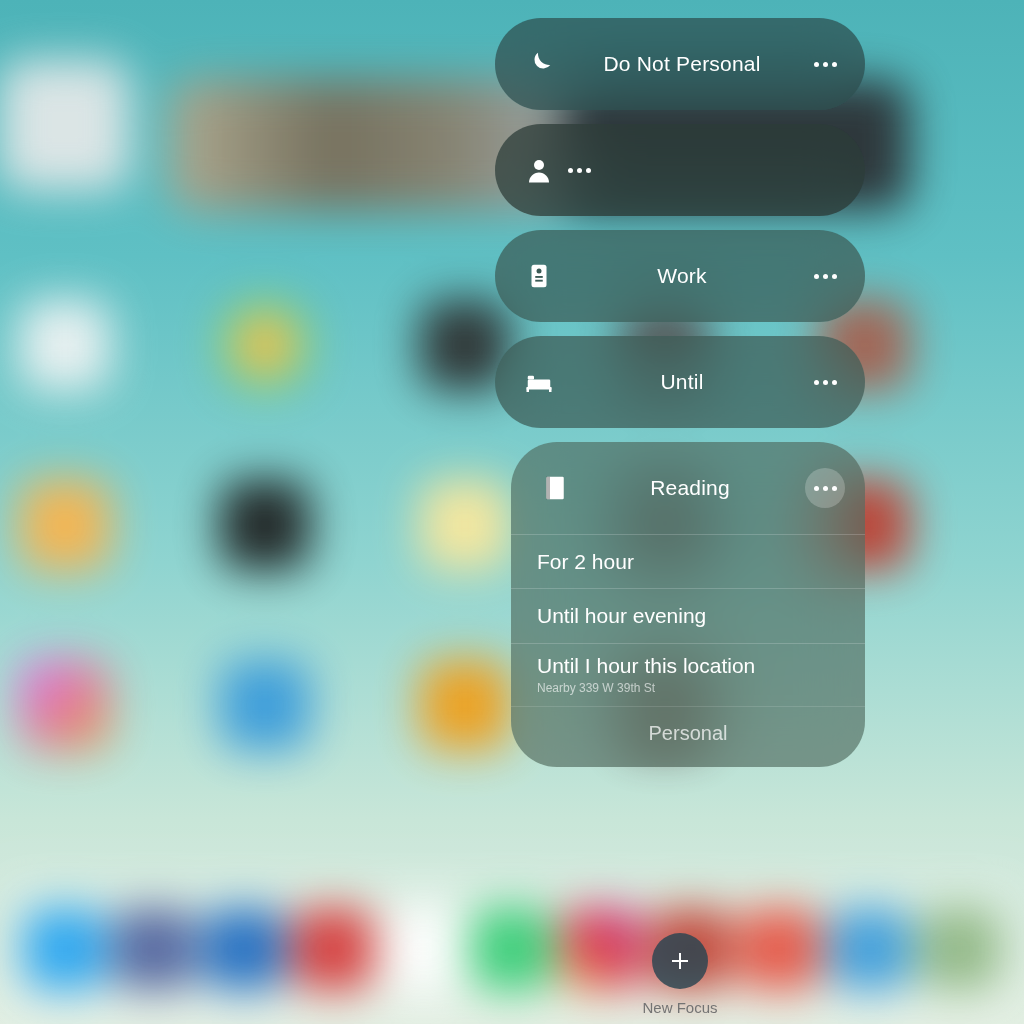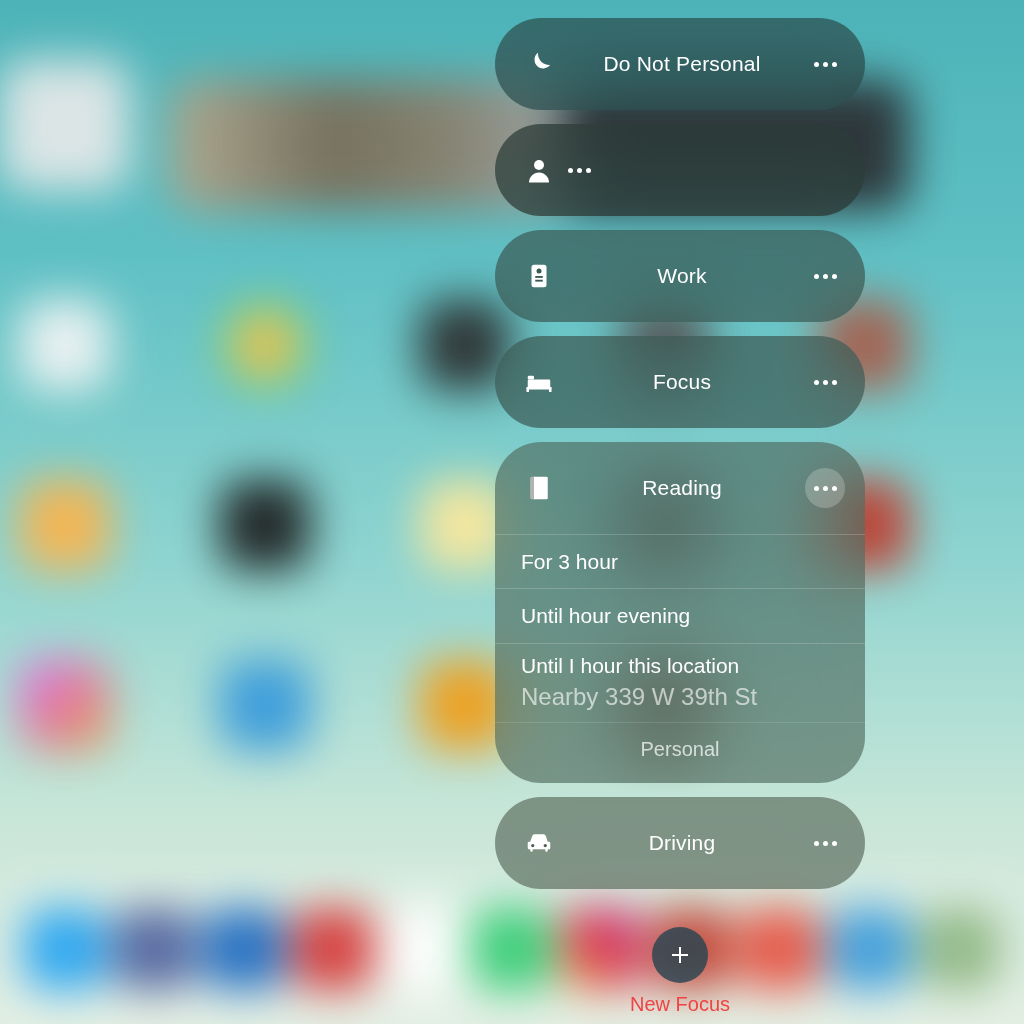--- a/index.html
+++ b/index.html
@@ -21,34 +21,34 @@
     .focus-icon svg { width: 30px; height: 30px; fill: #fff; }
     .focus-label { flex: 1; text-align: center; font-size: 21px; font-weight: 500; letter-spacing: .2px; }
     .more-btn { width: 40px; height: 40px; display: flex; align-items: center; justify-content: center; border-radius: 50%; cursor: pointer; }
     .more-btn.highlight { background: rgba(255,255,255,0.22); }
     .dots { display: flex; gap: 4px; }
     .dots span { width: 5px; height: 5px; background: #fff; border-radius: 50%; }
 
     .slight-tint-1 { background: rgba(45,72,72,0.68); }
     .slight-tint-2 { background: rgba(44,60,56,0.72); }
     .slight-tint-3 { background: rgba(60,85,80,0.68); }
-    .slight-tint-4 { background: rgba(72,92,80,0.68); }
+    .slight-tint-4 { background: rgba(72,92,80,0.68); margin-left: 16px; }
     .slight-tint-5 { background: rgba(80,95,80,0.62); }
 
     .focus-expanded { background: rgba(78,100,88,0.62); backdrop-filter: blur(30px) saturate(120%); border-radius: 46px; color: #fff; padding: 0; overflow: hidden; }
     .focus-expanded .head { display: flex; align-items: center; padding: 0 20px 0 24px; height: 92px; }
     .option-row { border-top: 1px solid rgba(255,255,255,0.18); padding: 13px 26px; font-size: 21px; line-height: 1.3; }
     .option-row.last-has-sub { padding: 8px 26px 10px; }
-    .option-sub { font-size: 24px; color: rgba(255,255,255,0.62); margin-top: 2px; }
+    .option-sub { font-size: 12px; color: rgba(255,255,255,0.62); margin-top: 2px; }
     .settings-row { border-top: 1px solid rgba(255,255,255,0.12); padding: 15px 0 22px; text-align: center; font-size: 20px; color: rgba(255,255,255,0.72); }
 
     .footer { position: absolute; left: 495px; width: 370px; bottom: 8px; display: flex; flex-direction: column; align-items: center; gap: 10px; }
     .plus-circle { width: 56px; height: 56px; border-radius: 50%; background: rgba(40,68,80,0.82); display: flex; align-items: center; justify-content: center; }
     .plus-circle svg { width: 24px; height: 24px; stroke: #fff; stroke-width: 2; }
-    .footer-label { color: #ef4444; font-size: 20px; font-weight: 400; }
+    .footer-label { color: #737373; font-size: 15px; font-weight: 400; }
   </style>
 </head>
 <body>
 
 <div class="bg-layer">
   <div class="bg-widget bg-w1"></div>
   <div class="bg-widget bg-w2"></div>
   <div class="bg-widget bg-w3"></div>
   <div class="bg-icon-row" style="left:20px; top:300px;">
     <div class="bg-icon" style="background:#f5f5f5;"></div>
@@ -141,21 +141,21 @@
   <div class="focus-pill slight-tint-3">
     <div class="focus-icon">
       <svg viewBox="0 0 24 24">
           <rect x="3" y="10" width="18" height="7" rx="1"></rect>
           <rect x="3" y="7" width="5" height="3" rx="1"></rect>
           <rect x="2" y="16" width="20" height="2"></rect>
           <rect x="2" y="17" width="2" height="3"></rect>
           <rect x="20" y="17" width="2" height="3"></rect>
         </svg>
     </div>
-    <div class="focus-label">Focus</div>
+    <div class="focus-label">Until</div>
     <div class="more-btn">
         <div class="dots">
           <span></span>
           <span></span>
           <span></span>
         </div>
       </div>
   </div>
 
   <div class="focus-expanded slight-tint-4">
@@ -169,51 +169,34 @@
       <div class="focus-label">Reading</div>
       <div class="more-btn highlight">
           <div class="dots">
             <span></span>
             <span></span>
             <span></span>
           </div>
         </div>
     </div>
     <div class="option-row">
-      <span>For 3 hour</span>
+      <span>For 2 hour</span>
     </div>
     <div class="option-row">
       <span>Until hour evening</span>
     </div>
     <div class="option-row last-has-sub">
       <div>Until I hour this location</div>
       <div class="option-sub">Nearby 339 W 39th St</div>
     </div>
     <div class="settings-row">
       <span>Personal</span>
     </div>
   </div>
 
-  <div class="focus-pill slight-tint-5">
-    <div class="focus-icon">
-      <svg viewBox="0 0 24 24">
-          <path d="M5 11l1.5-4.5A2 2 0 018.4 5h7.2a2 2 0 011.9 1.5L19 11h1a1 1 0 011 1v4a1 1 0 01-1 1h-1v1a1 1 0 01-2 0v-1H7v1a1 1 0 01-2 0v-1H4a1 1 0 01-1-1v-4a1 1 0 011-1h1z"></path>
-          <circle cx="7" cy="14" r="1.3" fill="#4a5f55"></circle>
-          <circle cx="17" cy="14" r="1.3" fill="#4a5f55"></circle>
-        </svg>
-    </div>
-    <div class="focus-label">Driving</div>
-    <div class="more-btn">
-        <div class="dots">
-          <span></span>
-          <span></span>
-          <span></span>
-        </div>
-      </div>
-  </div>
 
 </div>
 
 <div class="footer">
   <div class="plus-circle">
     <svg viewBox="0 0 24 24" fill="none">
         <line x1="12" y1="4" x2="12" y2="20"></line>
         <line x1="4" y1="12" x2="20" y2="12"></line>
       </svg>
   </div>

